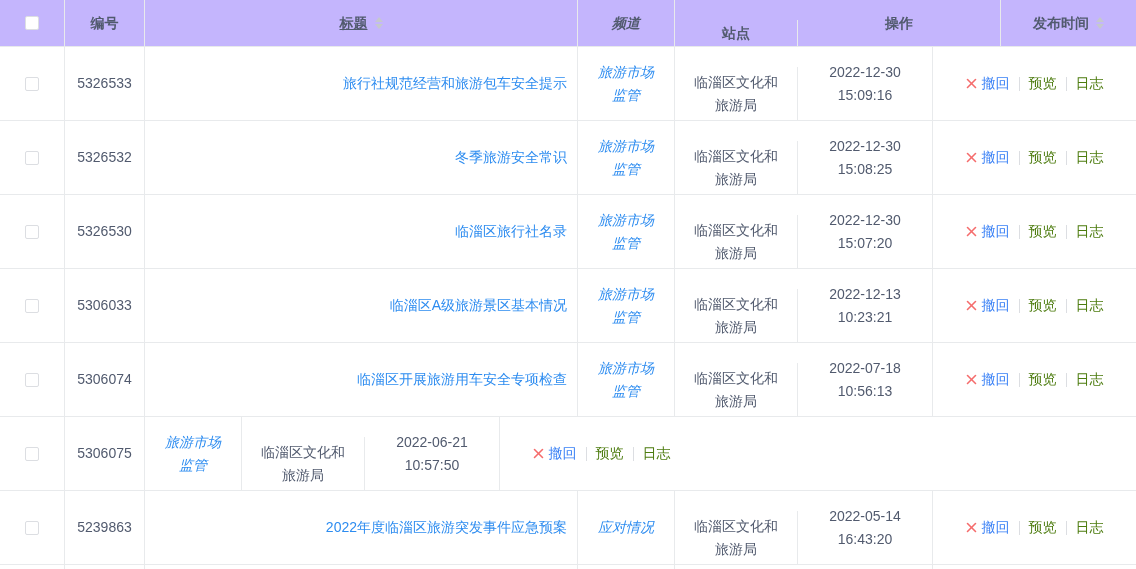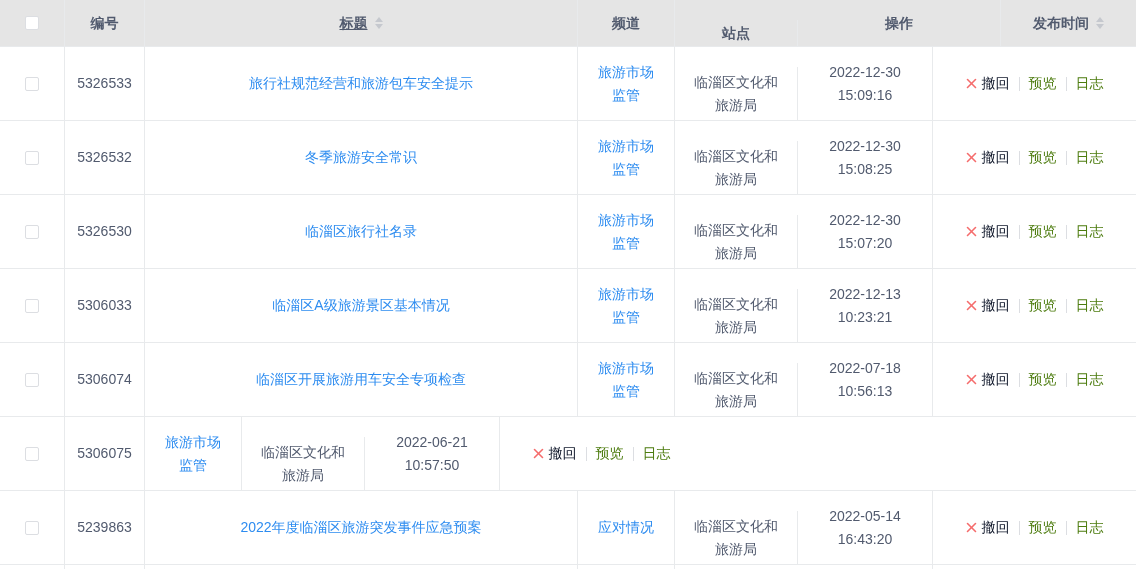--- a/index.html
+++ b/index.html
@@ -15,44 +15,44 @@
     overflow: hidden;
     background: #fff;
   }
   .tr {
     display: flex;
     width: 100%;
     border-bottom: 1px solid #e8eaec;
     background: #fff;
   }
   .thead {
-    background: #e5e5e5;
+    background: #c4b5fd;
     height: 47px;
     font-weight: 700;
     color: #515a6e;
     justify-content: center;
   }
   .row { height: 74px; }
   .row.partial { height: 74px; border-bottom: none; }
   .th, .td {
     display: flex;
     align-items: center;
     justify-content: center;
     border-right: 1px solid #e8eaec;
     padding: 0 10px;
     text-align: center;
     line-height: 23px;
     overflow: hidden;
   }
   .th:last-child, .td:last-child { border-right: none; }
   .col-check   { width: 65px;  flex: none; }
   .col-id      { width: 80px;  flex: none; }
-  .col-title   { width: 433px; flex: none; justify-content: center; text-align: left; }
+  .col-title   { width: 433px; flex: none; justify-content: flex-end; text-align: left; }
   .th.col-title{ justify-content: center; text-decoration: underline; }
-  .col-channel { width: 97px;  flex: none; padding: 0 14px; }
+  .col-channel { width: 97px;  flex: none; padding: 0 14px; font-style: italic; }
   .col-site    { width: 123px; flex: none; padding: 0 13px; margin-top: 20px; }
   .col-time    { width: 135px; flex: none; }
   .col-actions { width: 203px; flex: none; }
   .cb {
     appearance: none;
     -webkit-appearance: none;
     width: 14px; height: 14px;
     border: 1px solid #dcdee2;
     border-radius: 2px;
     background: #fff;
@@ -84,21 +84,21 @@
     border-top: 5px solid #c5c8ce;
   }
   .action {
     display: inline-flex;
     align-items: center;
     color: #4d7c0f;
     cursor: pointer;
     text-decoration: none;
     white-space: nowrap;
   }
-  .action.danger { color: #0f172a; }
+  .action.danger { color: #3b82f6; }
   .x-icon { margin-right: 5px; }
   .divider {
     width: 1px;
     height: 14px;
     background: #dcdee2;
     margin: 0 9px;
     flex: none;
   }
   .head-label { display: inline-block; }
 </style>

